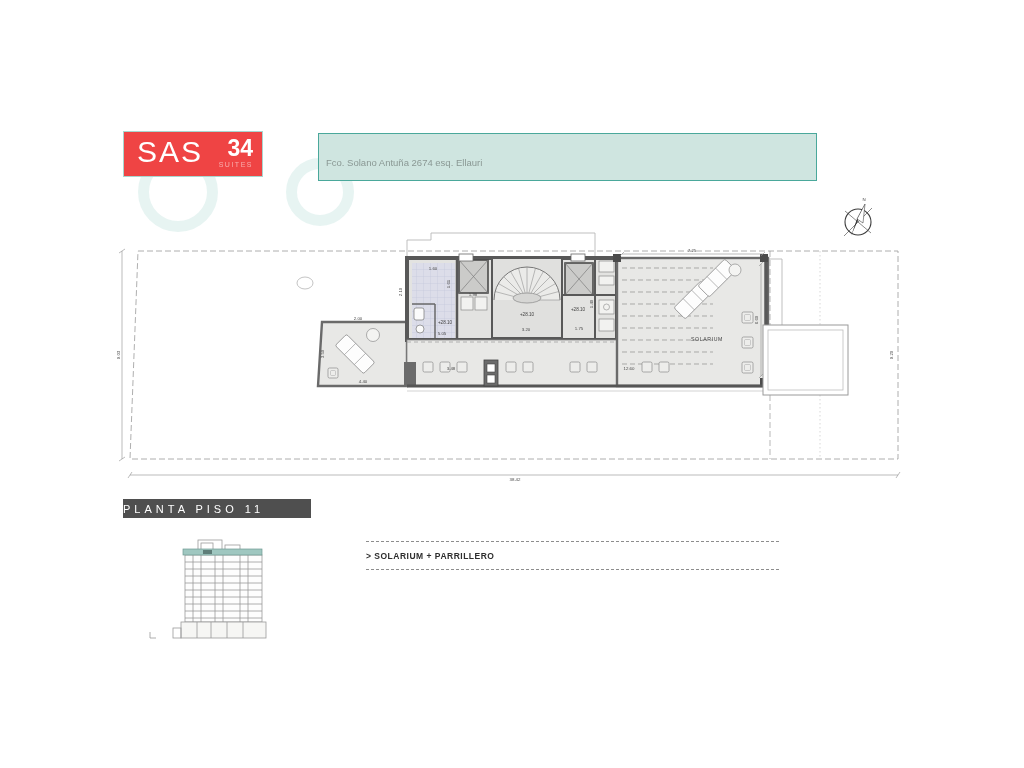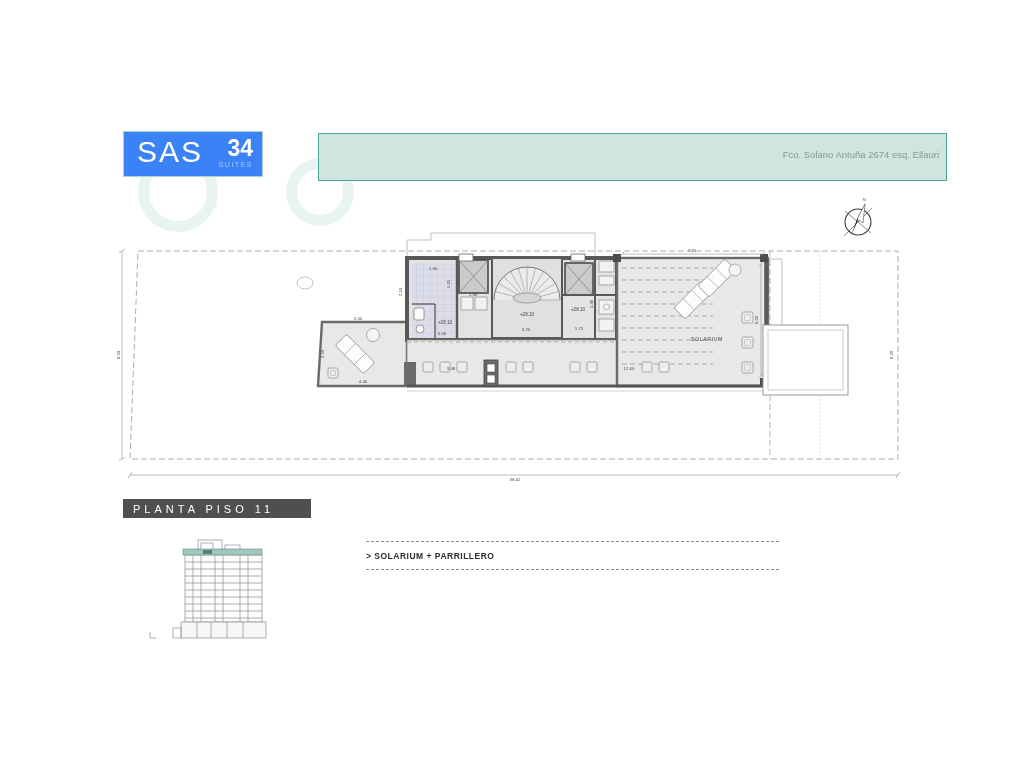--- a/index.html
+++ b/index.html
@@ -4,36 +4,36 @@
 <style>
   html,body{margin:0;padding:0;background:#fff;}
   #page{position:relative;width:1024px;height:768px;background:#ffffff;overflow:hidden;
         font-family:"Liberation Sans",sans-serif;}
   
   .wm{position:absolute;border-radius:50%;border:11px solid rgba(176,219,211,0.30);z-index:0;}
   .wm1{left:138px;top:152px;width:58px;height:58px;}
   .wm2{left:286px;top:158px;width:46px;height:46px;}
   
   .logo-box{position:absolute;left:123px;top:131px;width:140px;height:46px;box-sizing:border-box;
-            background:#3b82f6;border:1px solid #a8d6cf;z-index:2;}
+            background:#ef4444;border:1px solid #a8d6cf;z-index:2;}
   .logo-brand{position:absolute;left:13px;top:5px;font-size:30px;color:#ffffff;letter-spacing:2px;
               font-weight:400;line-height:1;}
   .logo-right{position:absolute;right:9px;top:5px;text-align:right;color:#fff;}
   .logo-number{font-size:23px;font-weight:bold;line-height:1;}
   .logo-suffix{font-size:7px;letter-spacing:1.5px;color:rgba(255,255,255,0.55);margin-top:1px;}
   
-  .banner{position:absolute;left:318px;top:133px;width:629px;height:48px;box-sizing:border-box;
+  .banner{position:absolute;left:318px;top:133px;width:499px;height:48px;box-sizing:border-box;
           background:#cfe5e0;border:1px solid #4aa89b;z-index:2;
-          display:flex;align-items:flex-end;justify-content:flex-end;padding:20px 7px;}
+          display:flex;align-items:flex-end;justify-content:flex-start;padding:12px 7px;}
   .banner-text{font-size:9.5px;color:#8a9894;}
   
   .plan-svg{position:absolute;left:115px;top:192px;z-index:1;}
   
   .plan-title-bar{position:absolute;left:123px;top:499px;width:188px;height:19px;box-sizing:border-box;
-                  background:#4f4f4f;color:#fff;display:flex;align-items:center;padding-left:10px;
+                  background:#4f4f4f;color:#fff;display:flex;align-items:center;
                   font-size:11px;letter-spacing:4px;z-index:2;}
   .elev-svg{position:absolute;left:145px;top:520px;z-index:1;}
   .legend{position:absolute;left:318px;top:541px;width:413px;height:29px;box-sizing:border-box;
           border-top:1px dashed #8d8d8d;border-bottom:1px dashed #8d8d8d;
           display:flex;align-items:center;font-size:8.5px;font-weight:bold;
           letter-spacing:0.5px;color:#2e2e2e;z-index:2;margin-left:48px;}
   
   text{font-family:"Liberation Sans",sans-serif;fill:#4a4a4a;}
   .dim{font-size:4.4px;}
   .room-label{font-size:5.2px;letter-spacing:0.6px;fill:#3f3f3f;}

